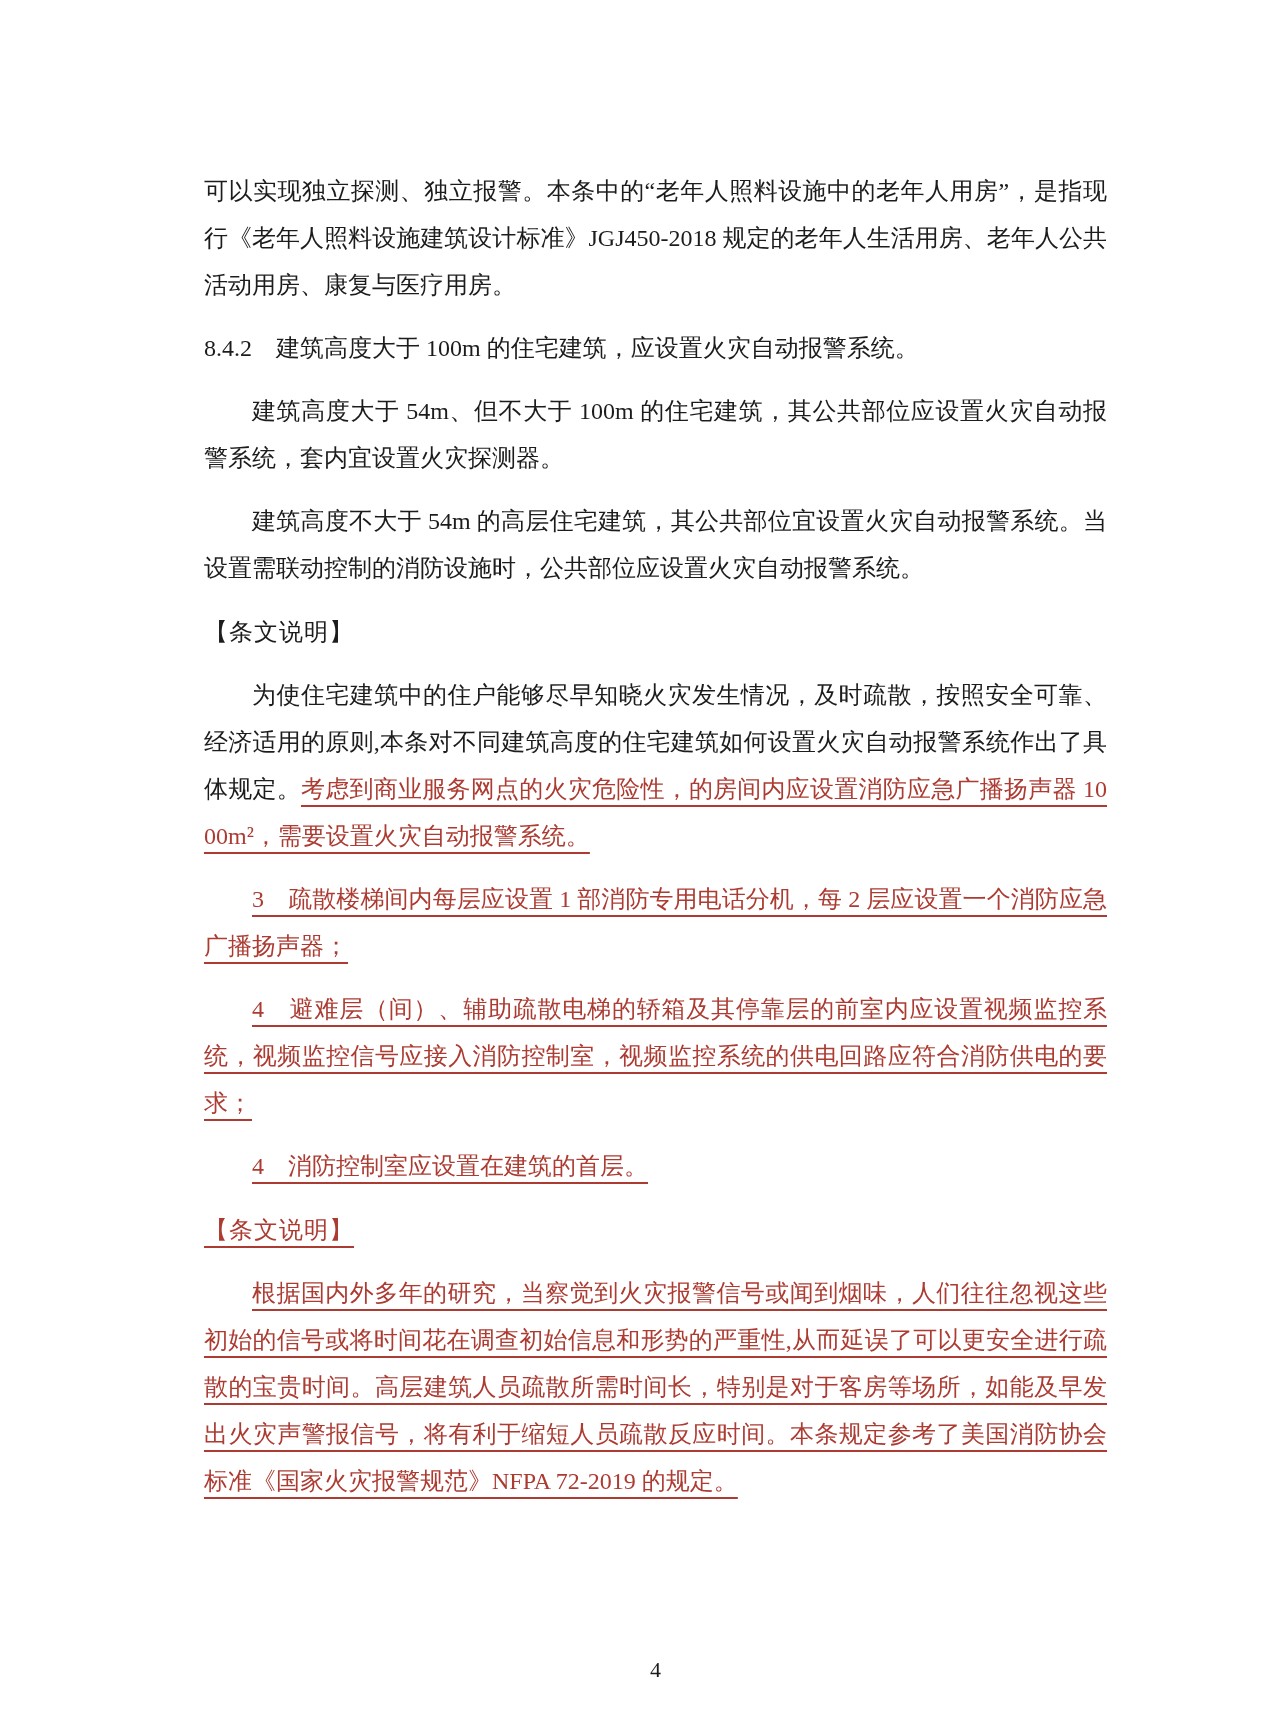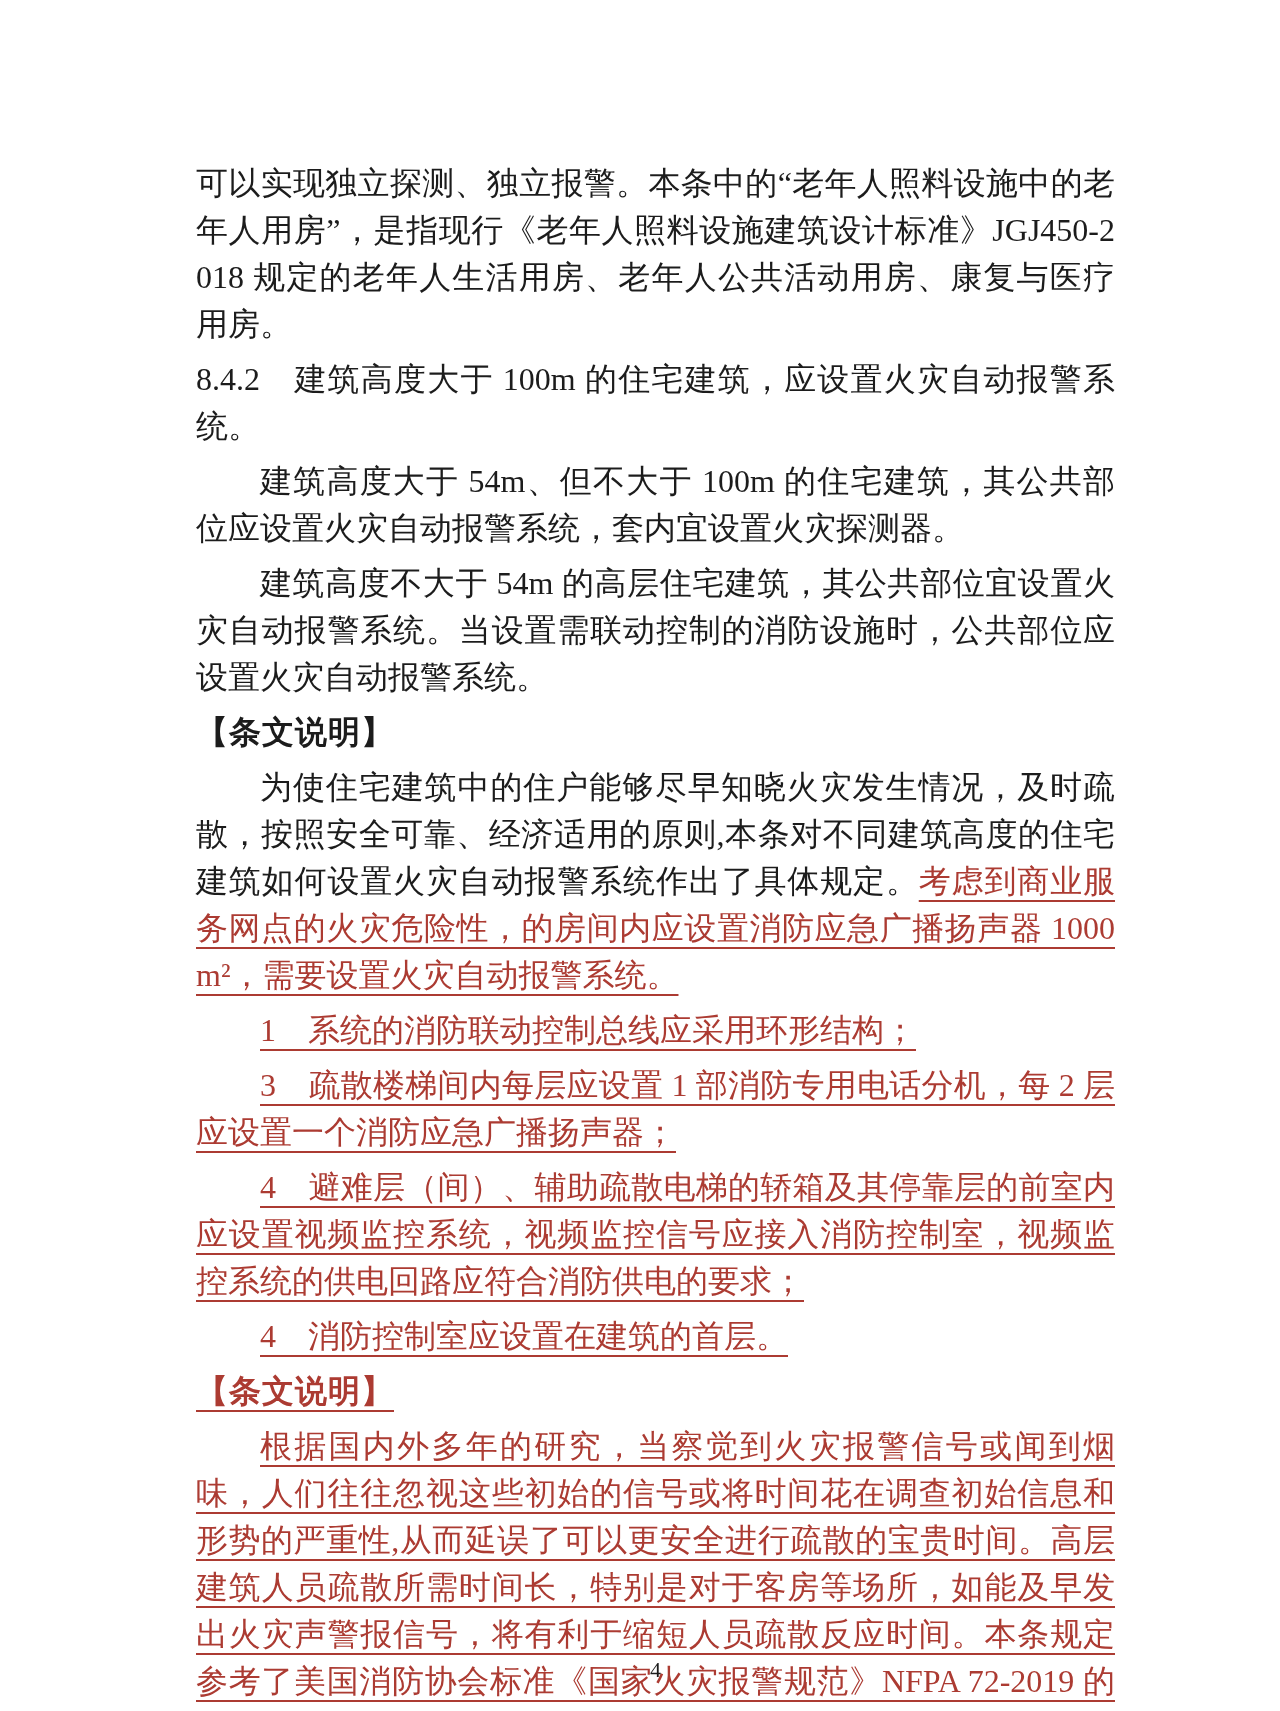--- a/index.html
+++ b/index.html
@@ -16,43 +16,43 @@
     font-family: "Liberation Serif", "DejaVu Serif", serif;
     color: var(--ink, #1c1c1c);
   }
   .content {
     position: absolute;
     left: 188px;
     top: 152px;
     width: 935px;
   }
   .para {
-    margin: 8px;
-    font-size: 32px;
+    margin: 16px;
+    font-size: 24px;
     line-height: 47px;
     text-align: justify;
     word-break: break-all;
   }
   .para.indent {
     text-indent: 2em;
   }
   .seg.red {
     color: var(--red, #ac3b32);
     text-decoration: underline;
     text-decoration-color: var(--red, #ac3b32);
     text-decoration-thickness: 2px;
     text-underline-offset: 8px;
   }
   .seg.black {
     color: var(--ink, #1c1c1c);
     text-decoration: none;
   }
   .hei {
     font-family: "Liberation Sans", "DejaVu Sans", sans-serif;
-    font-weight: 700;
+    font-weight: 400;
     letter-spacing: 1px;
   }
   .footer {
     position: absolute;
     left: 188px;
     top: 1655px;
     width: 935px;
     text-align: center;
     font-size: 22px;
     line-height: 30px;
@@ -73,21 +73,20 @@
 
     <p class="para indent"><span class="seg black">建筑高度不大于 54m 的高层住宅建筑，其公共部位宜设置火灾自动报警系统。当设置需联动控制的消防设施时，公共部位应设置火灾自动报警系统。</span></p>
 
 
 
     <p class="para"><span class="seg black hei">【条文说明】</span></p>
 
     <p class="para indent"><span class="seg black">为使住宅建筑中的住户能够尽早知晓火灾发生情况，及时疏散，按照安全可靠、经济适用的原则,本条对不同建筑高度的住宅建筑如何设置火灾自动报警系统作出了具体规定。</span><span class="seg red">考虑到商业服务网点的火灾危险性，的房间内应设置消防应急广播扬声器 1000m²，需要设置火灾自动报警系统。</span></p>
 
 
-    <p class="para indent"><span class="seg red">1　系统的消防联动控制总线应采用环形结构；</span></p>
 
 
     <p class="para indent"><span class="seg red">3　疏散楼梯间内每层应设置 1 部消防专用电话分机，每 2 层应设置一个消防应急广播扬声器；</span></p>
 
     <p class="para indent"><span class="seg red">4　避难层（间）、辅助疏散电梯的轿箱及其停靠层的前室内应设置视频监控系统，视频监控信号应接入消防控制室，视频监控系统的供电回路应符合消防供电的要求；</span></p>
 
     <p class="para indent"><span class="seg red">4　消防控制室应设置在建筑的首层。</span></p>
 
     <p class="para"><span class="seg red hei">【条文说明】</span></p>
 

